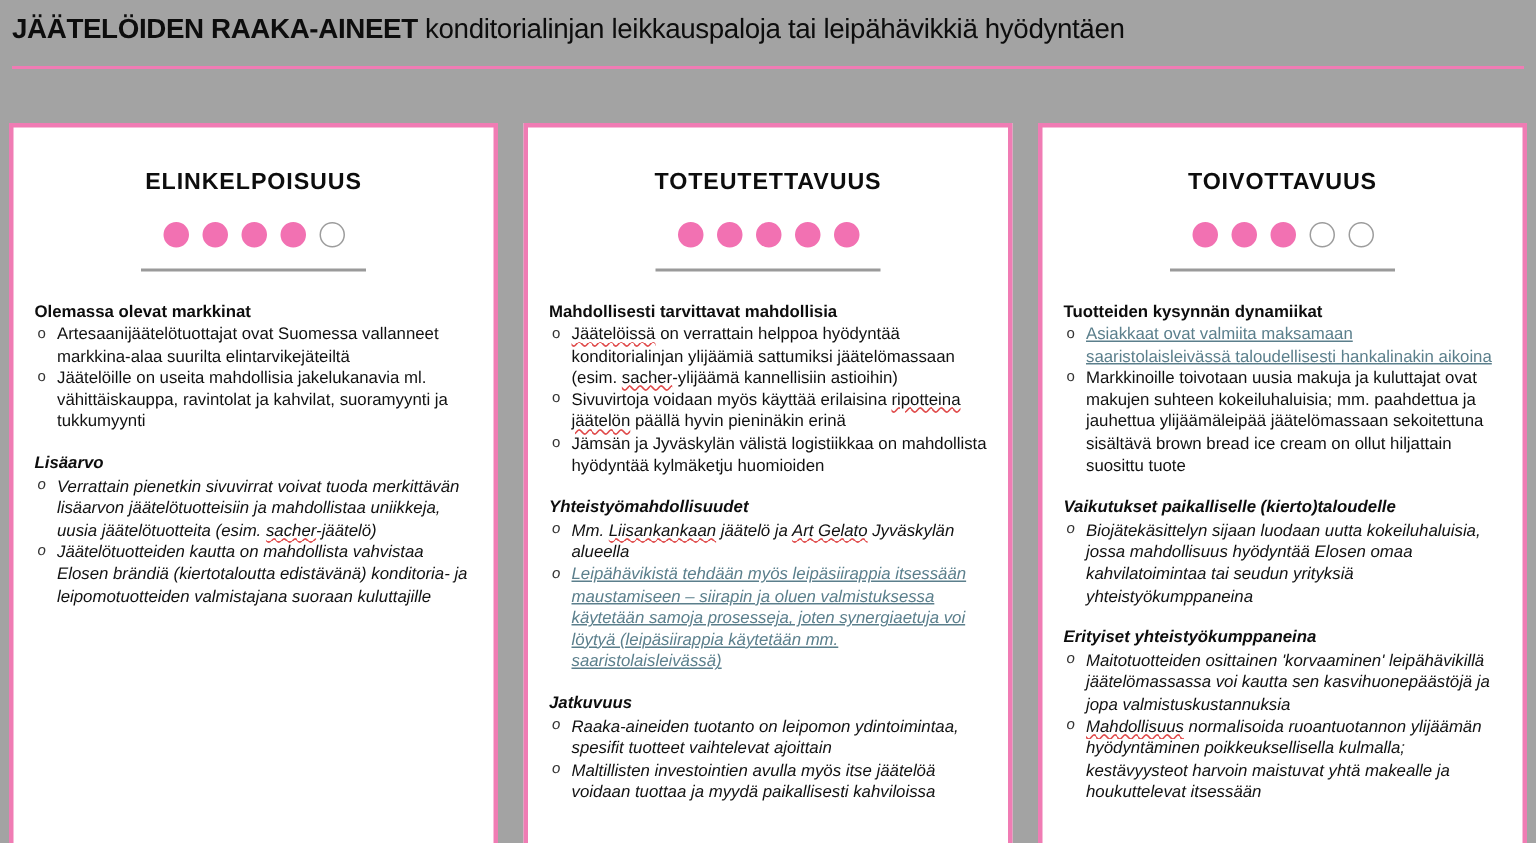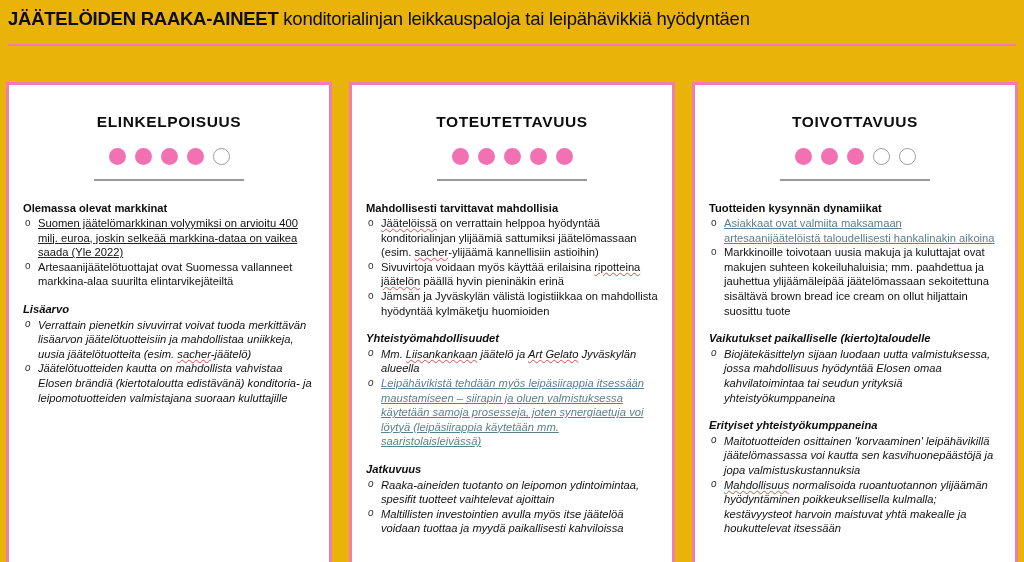--- a/index.html
+++ b/index.html
@@ -10,21 +10,21 @@
     height: 562px;
     background: #ffffff;
     font-family: "Liberation Sans", sans-serif;
     overflow: hidden;
   }
 
   #page {
     position: relative;
     width: 1024px;
     height: 562px;
-    background: #eab308;
+    background: #a3a3a3;
     padding-left: 21px;
   }
 
   
   .header {
     position: absolute;
     left: 8px;
     top: 4px;
     width: 1008px;
     height: 44px;
@@ -178,22 +178,22 @@
         <span class="dot filled" style="background: rgb(242, 113, 178);"></span>
         <span class="dot filled" style="background: rgb(242, 113, 178);"></span>
         <span class="dot filled" style="background: rgb(242, 113, 178);"></span>
         <span class="dot empty" style="border-color: rgb(157, 157, 157);"></span>
       </div>
       <div class="divider"></div>
       <div class="body">
 
         <div class="sec">
           <div class="sec-title">Olemassa olevat markkinat</div>
-          <div class="bullet"><span class="ul">Suomen jäätelömarkkinan volyymiksi on arvioitu 400 milj. euroa, joskin selkeää markkina-dataa on vaikea saada (Yle 2022)</span></div>
           <div class="bullet">Artesaanijäätelötuottajat ovat Suomessa vallanneet markkina-alaa suurilta elintarvikejäteiltä</div>
+          <div class="bullet">Jäätelöille on useita mahdollisia jakelukanavia ml. vähittäiskauppa, ravintolat ja kahvilat, suoramyynti ja tukkumyynti</div>
         </div>
 
         <div class="sec">
           <div class="sec-title">Lisäarvo</div>
           <div class="bullet">Verrattain pienetkin sivuvirrat voivat tuoda merkittävän lisäarvon jäätelötuotteisiin ja mahdollistaa uniikkeja, uusia jäätelötuotteita (esim. <span class="sp">sacher</span>-jäätelö)</div>
           <div class="bullet">Jäätelötuotteiden kautta on mahdollista vahvistaa Elosen brändiä (kiertotaloutta edistävänä) konditoria- ja leipomotuotteiden valmistajana suoraan kuluttajille</div>
         </div>
 
       </div>
     </div>
@@ -239,27 +239,27 @@
         <span class="dot filled" style="background: rgb(242, 113, 178);"></span>
         <span class="dot filled" style="background: rgb(242, 113, 178);"></span>
         <span class="dot empty" style="border-color: rgb(157, 157, 157);"></span>
         <span class="dot empty" style="border-color: rgb(157, 157, 157);"></span>
       </div>
       <div class="divider"></div>
       <div class="body">
 
         <div class="sec">
           <div class="sec-title">Tuotteiden kysynnän dynamiikat</div>
-          <div class="bullet"><span class="lnk" style="color: rgb(91, 127, 140); text-decoration-color: rgb(91, 127, 140);">Asiakkaat ovat valmiita maksamaan artesaanijäätelöistä taloudellisesti hankalinakin aikoina</span></div>
+          <div class="bullet"><span class="lnk" style="color: rgb(91, 127, 140); text-decoration-color: rgb(91, 127, 140);">Asiakkaat ovat valmiita maksamaan saaristolaisleivässä taloudellisesti hankalinakin aikoina</span></div>
           <div class="bullet">Markkinoille toivotaan uusia makuja ja kuluttajat ovat makujen suhteen kokeiluhaluisia; mm. paahdettua ja jauhettua ylijäämäleipää jäätelömassaan sekoitettuna sisältävä brown bread ice cream on ollut hiljattain suosittu tuote</div>
         </div>
 
         <div class="sec">
           <div class="sec-title">Vaikutukset paikalliselle (kierto)taloudelle</div>
-          <div class="bullet">Biojätekäsittelyn sijaan luodaan uutta valmistuksessa, jossa mahdollisuus hyödyntää Elosen omaa kahvilatoimintaa tai seudun yrityksiä yhteistyökumppaneina</div>
+          <div class="bullet">Biojätekäsittelyn sijaan luodaan uutta kokeiluhaluisia, jossa mahdollisuus hyödyntää Elosen omaa kahvilatoimintaa tai seudun yrityksiä yhteistyökumppaneina</div>
         </div>
 
         <div class="sec">
           <div class="sec-title">Erityiset yhteistyökumppaneina</div>
           <div class="bullet">Maitotuotteiden osittainen 'korvaaminen' leipähävikillä jäätelömassassa voi kautta sen kasvihuonepäästöjä ja jopa valmistuskustannuksia</div>
           <div class="bullet"><span class="sp">Mahdollisuus</span> normalisoida ruoantuotannon ylijäämän hyödyntäminen poikkeuksellisella kulmalla; kestävyysteot harvoin maistuvat yhtä makealle ja houkuttelevat itsessään</div>
         </div>
 
       </div>
     </div>

